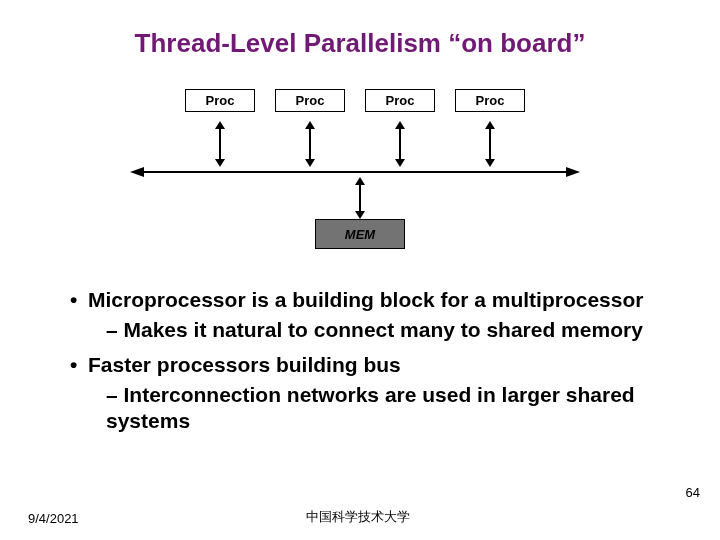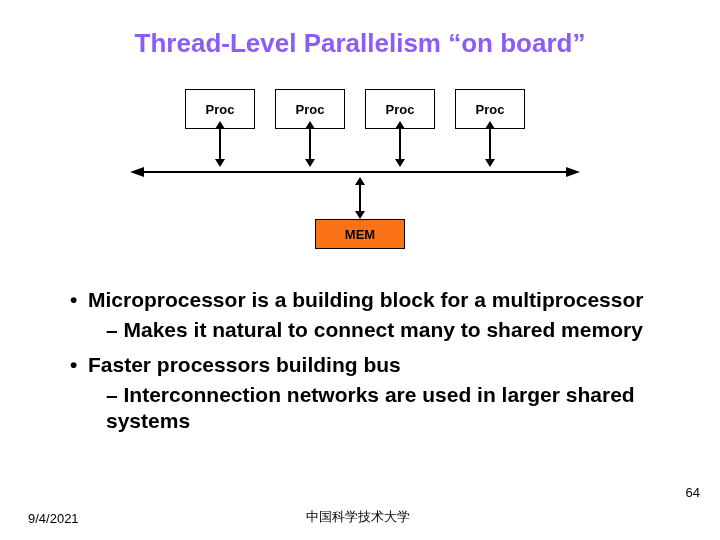--- a/index.html
+++ b/index.html
@@ -7,35 +7,35 @@
     width: 720px;
     height: 540px;
     background: #ffffff;
     font-family: Arial, Helvetica, sans-serif;
     position: relative;
     overflow: hidden;
   }
   .title {
     text-align: center;
     font-weight: bold;
-    color: #8b5cf6;
+    color: #701a75;
     font-size: 26px;
     padding-top: 28px;
   }
   .diagram {
     position: relative;
     width: 480px;
     height: 180px;
     margin: 30px auto 0 auto;
   }
   .proc {
     position: absolute;
     top: 0;
     width: 70px;
-    height: 40px;
+    height: 23px;
     border: 1.5px solid #000;
     background: #fff;
     display: flex;
     align-items: center;
     justify-content: center;
     font-size: 13px;
     font-weight: bold;
   }
   .p1 { left: 65px; }
   .p2 { left: 155px; }
@@ -100,26 +100,27 @@
     border-left: 5px solid transparent;
     border-right: 5px solid transparent;
   }
   .mem {
     position: absolute;
     top: 130px;
     left: 195px;
     width: 90px;
     height: 30px;
     border: 1.5px solid #000;
-    background: #f97316;
+    background: #737373;
     display: flex;
     align-items: center;
     justify-content: center;
     font-size: 13px;
     font-weight: bold;
+    font-style: italic;
   }
   .body-text {
     padding: 10px 45px 0 70px;
     font-size: 21px;
     font-weight: bold;
     color: #000;
     line-height: 1.25;
   }
   .bullet {
     margin-top: 8px;

